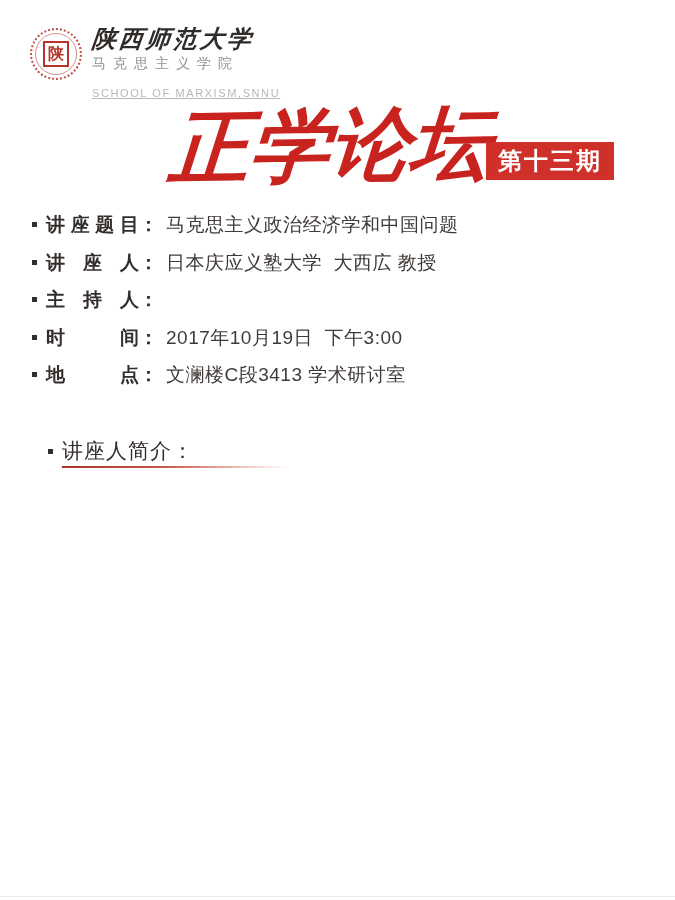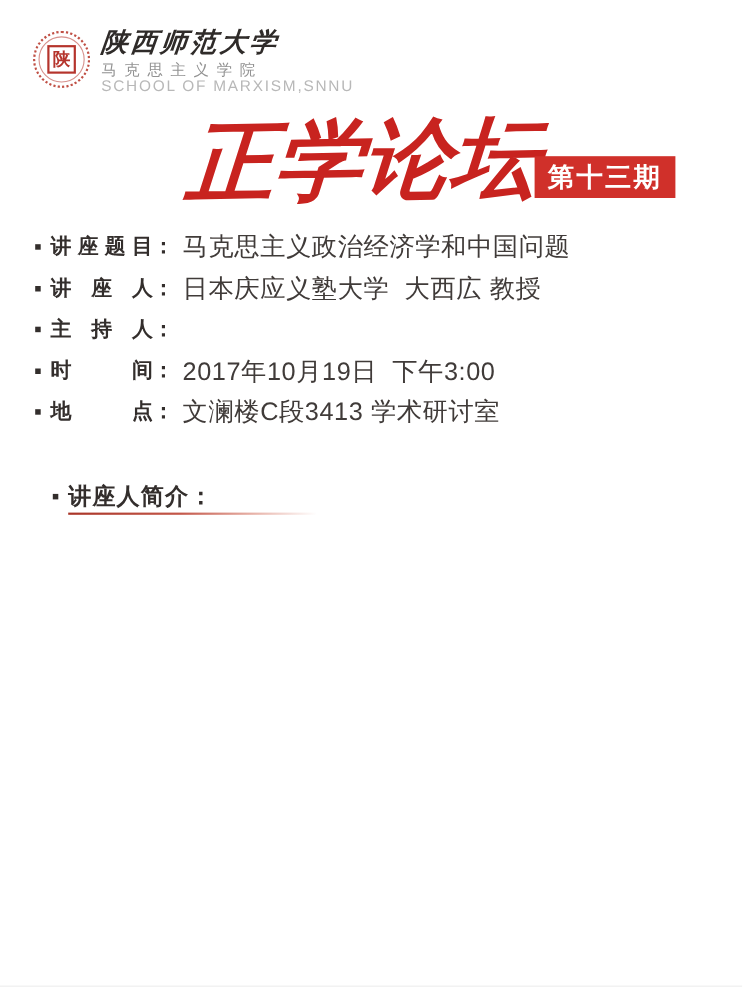--- a/index.html
+++ b/index.html
@@ -43,22 +43,22 @@
     font-size: 24px; line-height: 26px;
     color: #2f2b29; letter-spacing: 3px;
     transform: skewX(-6deg);
   }
   .school-name {
     font-size: 14px; font-weight: normal;
     color: #929292; letter-spacing: 7px;
     margin-top: 4px; line-height: 15px;
   }
   .school-en {
-    font-size: 14px; color: #b8b8b8;
-    letter-spacing: 1.6px; margin-top: 3px; line-height: 9px;
+    font-size: 11px; color: #b8b8b8;
+    letter-spacing: 1.6px; margin-top: 18px; line-height: 9px; text-decoration: underline;
   }
 
   
   .forum-title {
     position: absolute; left: 170px; top: 98px;
     font-family: "DejaVu Serif", serif;
     font-size: 80px; line-height: 95px;
     font-weight: 900; font-style: italic;
     color: #c8231f; letter-spacing: 0px;
     transform: skewX(-5deg) rotate(-1deg);
@@ -86,31 +86,31 @@
     width: 93px; flex: none;
     font-size: 19px; font-weight: bold; color: #332e2c;
     text-align: justify; text-align-last: justify;
     line-height: 23px;
   }
   .info-colon {
     font-size: 19px; font-weight: bold; color: #332e2c;
     margin-right: 8px; line-height: 23px;
   }
   .info-value {
-    font-size: 23px; color: #403b39; letter-spacing: .5px;
+    font-size: 19px; color: #403b39; letter-spacing: .5px;
     line-height: 23px; white-space: pre; text-align: right;
   }
 
   
   .profile-heading-row {
     position: absolute; left: 48px; top: 437px;
     display: flex; align-items: center;
   }
   .profile-heading {
-    font-size: 21px; font-weight: bold; color: #332e2c;
+    font-size: 21px; font-weight: normal; color: #332e2c;
     letter-spacing: 1px;
   }
   .heading-underline {
     position: absolute; left: 62px; top: 466px;
     width: 226px; height: 2px;
     background: linear-gradient(to right, #a93528, #c4584a 45%, #e8b4aa 75%, rgba(255,255,255,0));
   }
   .profile-paragraph {
     position: absolute; left: 62px; top: 481px;
     width: 552px;

